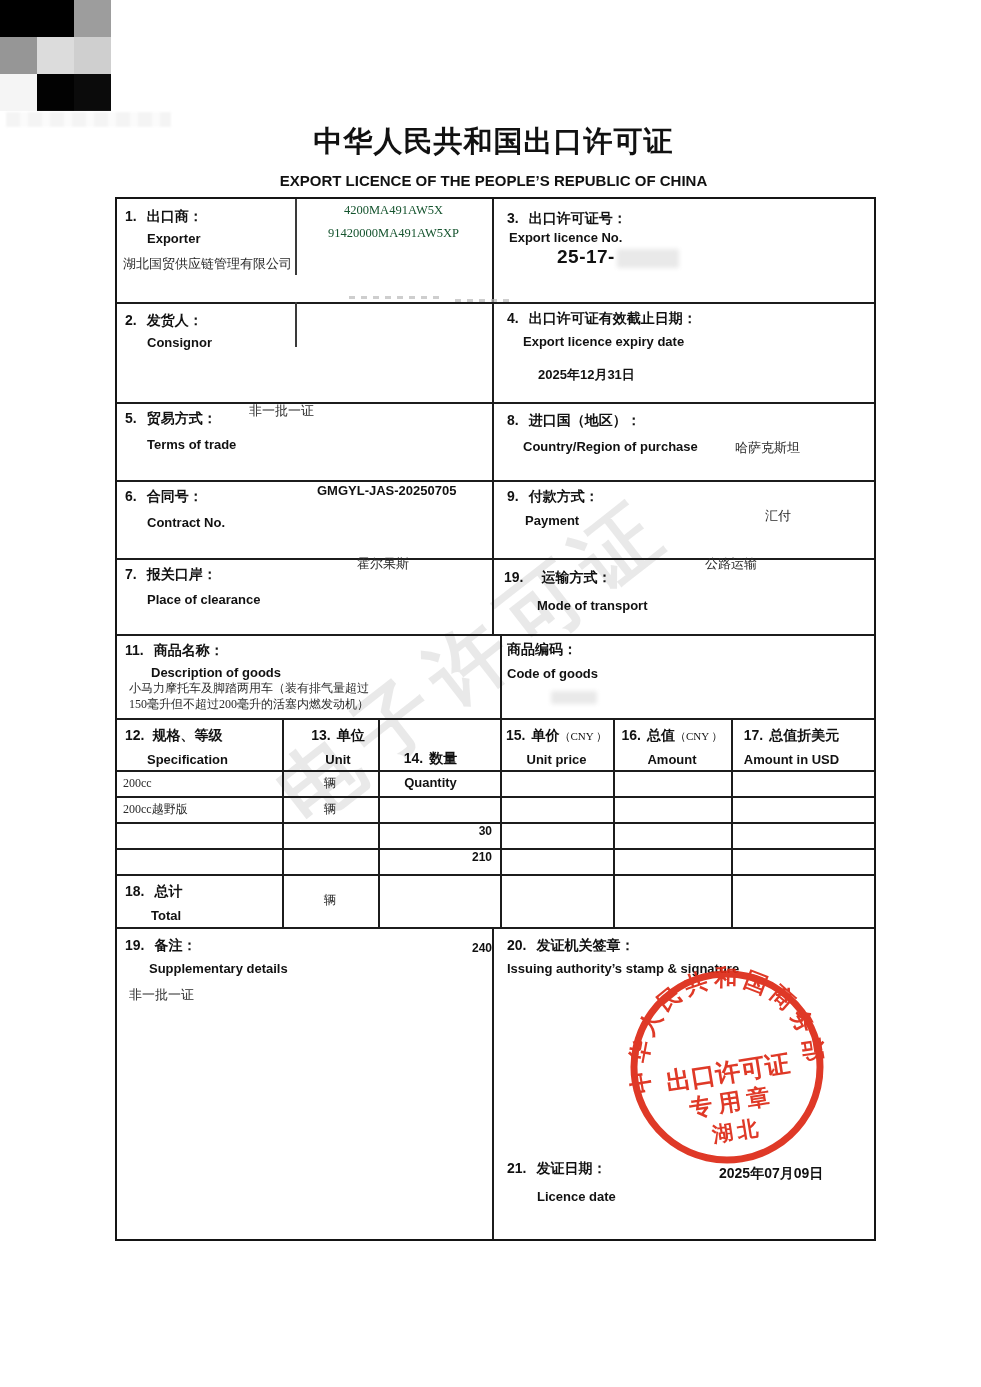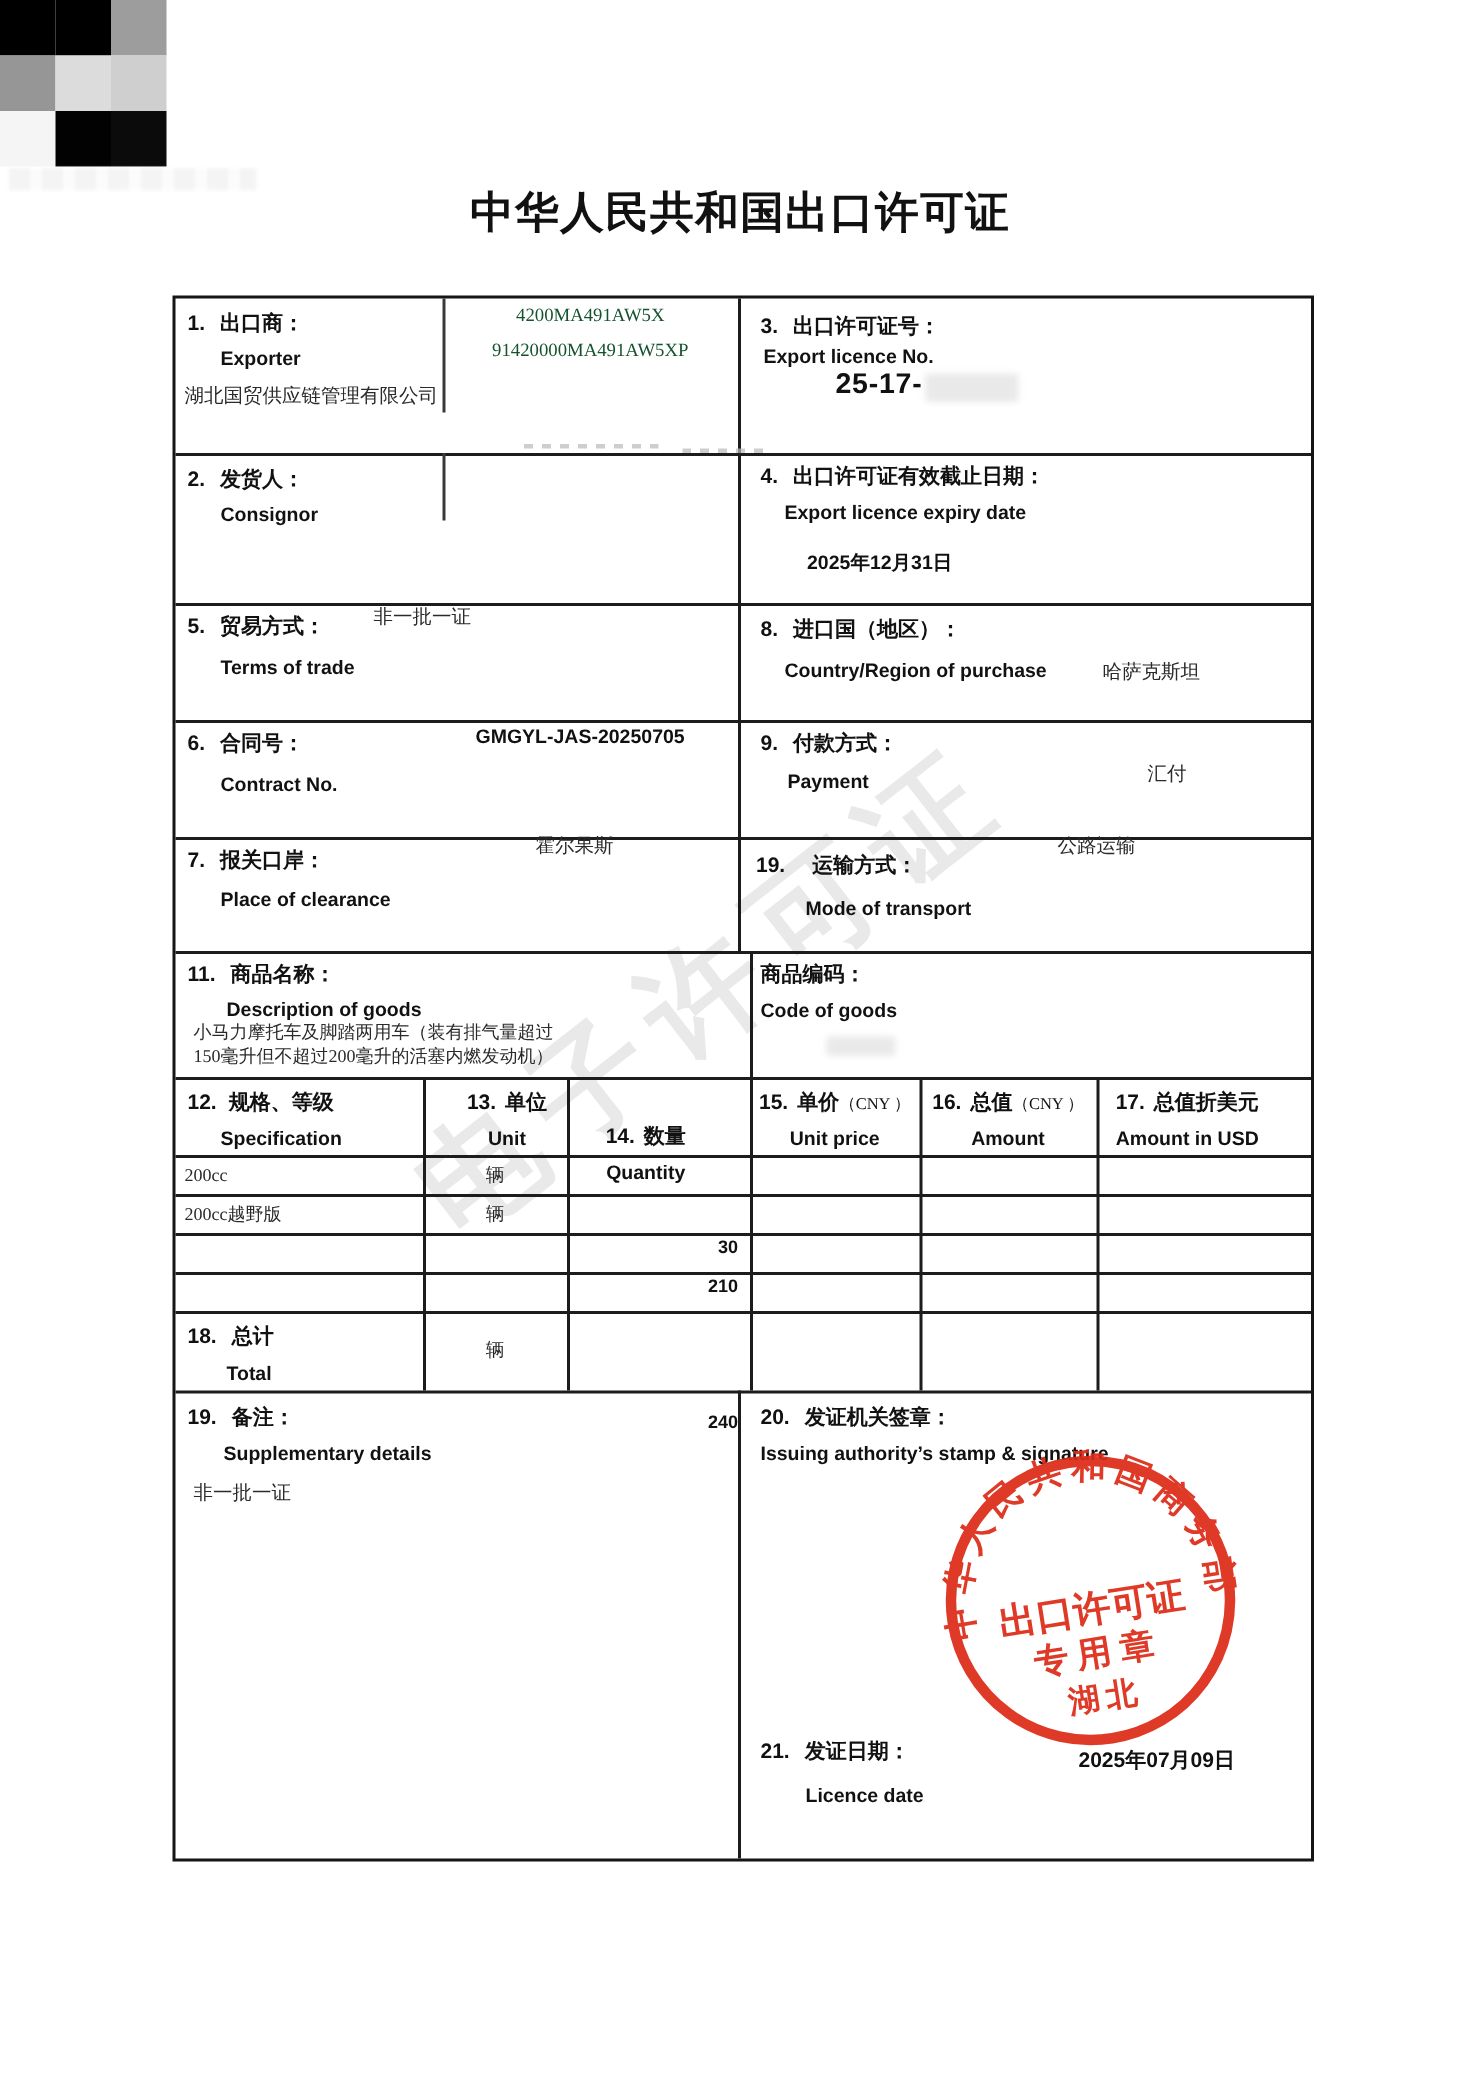--- a/index.html
+++ b/index.html
@@ -70,20 +70,21 @@
     <div class="sq" style="left: 0px; top: 37px; background: rgb(150, 150, 150);"></div>
     <div class="sq" style="left: 37px; top: 37px; background: rgb(220, 220, 220);"></div>
     <div class="sq" style="left: 74px; top: 37px; background: rgb(207, 207, 207);"></div>
     <div class="sq" style="left: 0px; top: 74px; background: rgb(245, 245, 245);"></div>
     <div class="sq" style="left: 37px; top: 74px; background: rgb(2, 2, 2);"></div>
     <div class="sq" style="left: 74px; top: 74px; background: rgb(11, 11, 11);"></div>
   </div>
   <div class="noise"></div>
 
   <div class="title">中华人民共和国出口许可证</div>
+  <div class="subtitle">EXPORT LICENCE OF THE PEOPLE’S REPUBLIC OF CHINA</div>
 
   <div class="form">
 
     <div class="watermark">电子许可证</div>
 
     <div class="hline" style="top:103px"></div>
     <div class="hline" style="top:203px"></div>
     <div class="hline" style="top:281px"></div>
     <div class="hline" style="top:359px"></div>
     <div class="hline" style="top:435px"></div>

